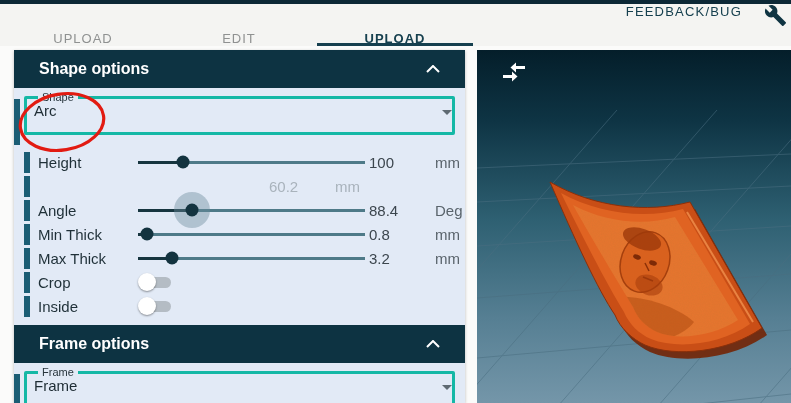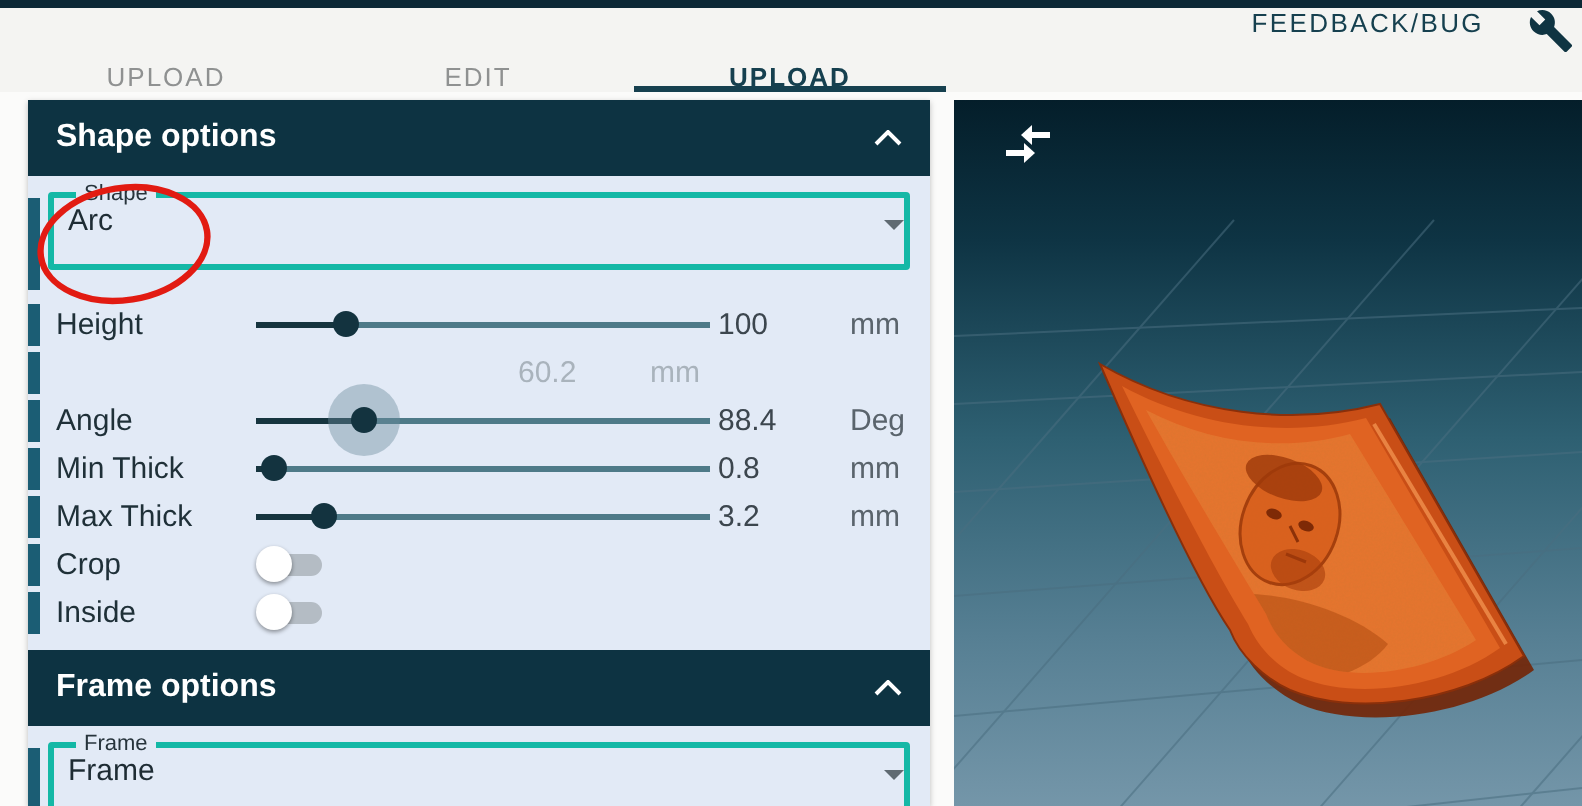--- a/index.html
+++ b/index.html
@@ -14,33 +14,33 @@
          position:relative; cursor:pointer; }
   .tab.active { color:var(--nav_active,#16404f); font-weight:700; }
   .tab .underline { display:none; position:absolute; left:0; right:0; bottom:0; height:3px; background:var(--nav_active,#16404f); }
   .tab.active .underline { display:block; }
   .nav-right { position:absolute; right:4px; top:0; height:42px; display:flex; align-items:flex-start; gap:22px; }
   #feedback-link { font-size:13px; letter-spacing:1.2px; font-weight:500; color:var(--nav_active,#16404f); cursor:pointer; }
 
   #left-panel { position:absolute; left:14px; top:50px; width:451px; height:353px;
                 background:var(--panel_bg,#e2eaf6); overflow:hidden; box-shadow:0 1px 3px rgba(0,0,0,.25); }
   .panel-header { height:38px; background:var(--header_bg,#0d3342); color:#fff; display:flex;
-                  align-items:center; justify-content:space-between; padding:0 14px;
+                  align-items:center; justify-content:space-between; padding:0 25px;
                   font-weight:700; font-size:16px; cursor:pointer; }
   .select-block { position:relative; height:62px; }
   .select-block .abar { position:absolute; left:0; top:11px; width:6px; height:46px; background:var(--accent_bar,#1b5d74); }
   .select-block fieldset { position:absolute; left:10px; right:10px; top:3px; height:44px;
                            border:3px solid #14b8a6; border-radius:2px; }
   .select-block legend { font-size:11px; color:#27343c; margin-left:11px; padding:0 4px; }
   .select-value { font-size:15px; color:#1e2c34; margin:-1px 0 0 7px; }
   .caret { position:absolute; right:13px; top:22px; width:0; height:0;
            border-left:5px solid transparent; border-right:5px solid transparent;
            border-top:5px solid #5f6a72; }
 
-  .row { height:24px; display:flex; align-items:center; position:relative; }
+  .row { height:24px; display:flex; align-items:center; position:relative;padding-left:10px; }
   .abar-row { width:6px; height:21px; background:var(--accent_bar,#1b5d74); margin-right:8px; flex:none; }
   .rlabel { width:100px; font-size:15px; color:var(--label_text,#1f3038); flex:none; }
   .strack { position:relative; width:227px; height:24px; flex:none; cursor:pointer; }
   .strack .rest { position:absolute; left:0; right:0; top:11px; height:2.5px; background:var(--slider_rest,#4e7a88); }
   .strack .fill { position:absolute; left:0; top:10.5px; height:3.5px; background:var(--slider_fill,#16353f); }
   .strack .halo { display:none; position:absolute; top:12px; width:36px; height:36px; border-radius:50%;
                   background:rgba(108,138,154,.42); transform:translate(-50%,-50%); }
   .strack .knob { position:absolute; top:12px; width:13px; height:13px; border-radius:50%;
                   background:var(--slider_knob,#13333f); transform:translate(-50%,-50%); cursor:grab; }
   .rvalue { width:52px; font-size:15px; color:var(--value_text,#3c464e); margin-left:4px; flex:none; }

